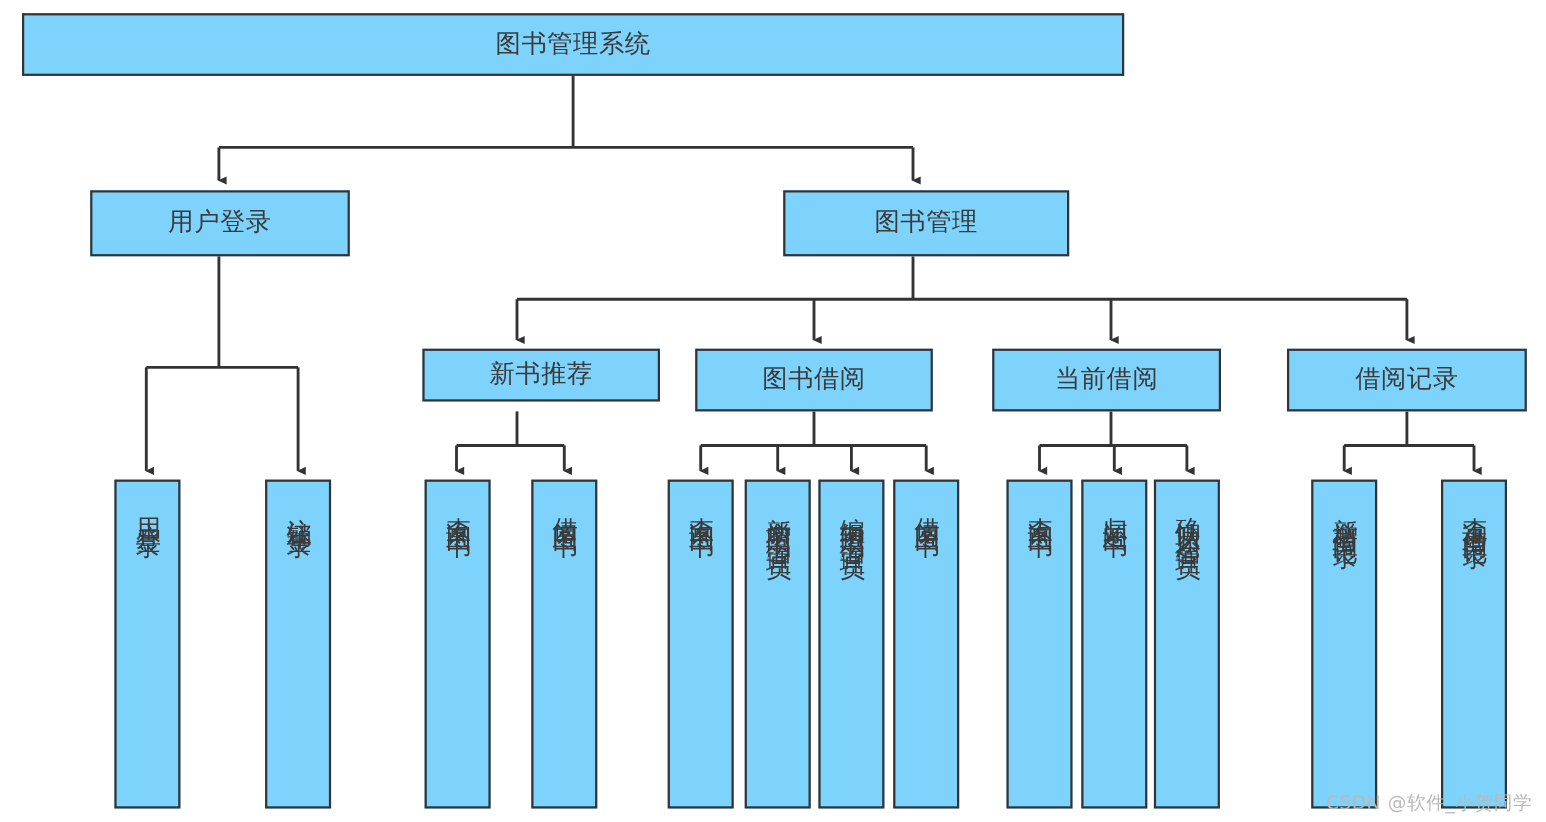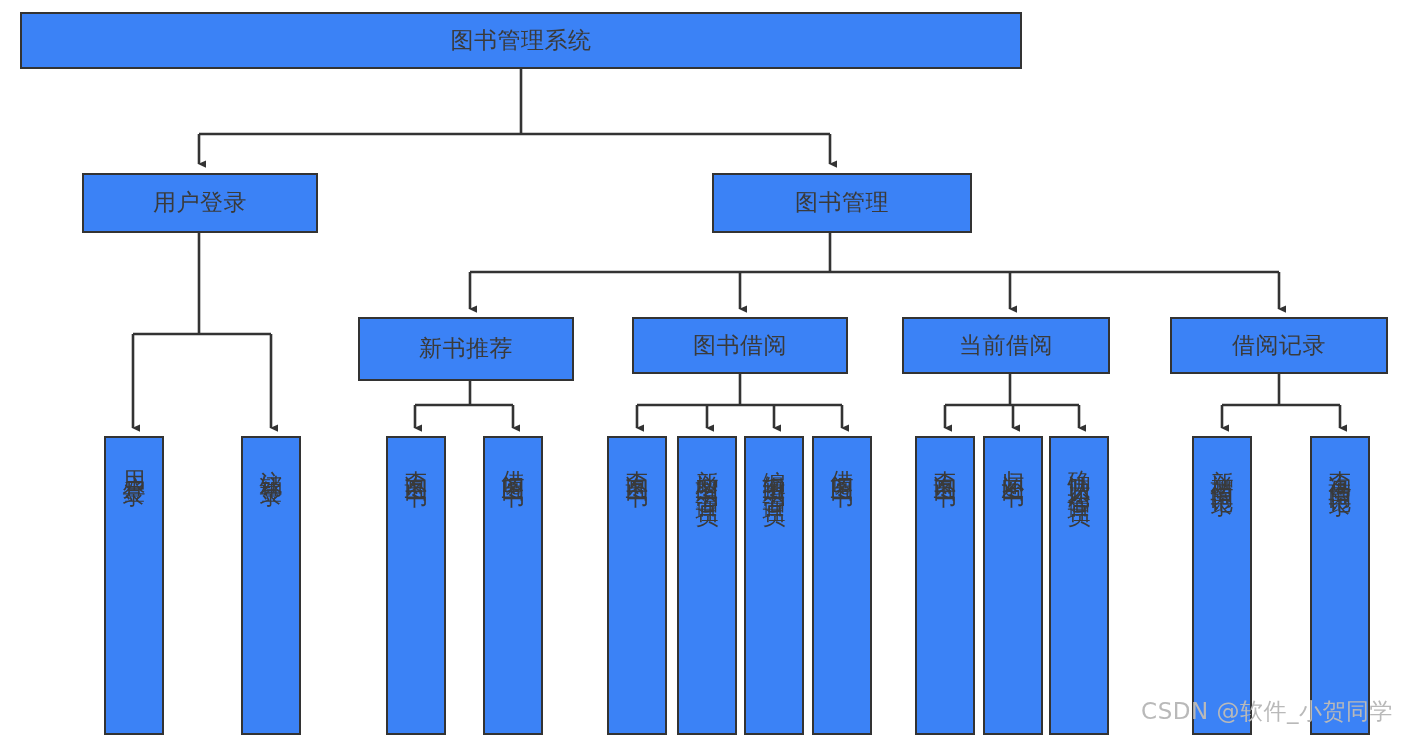--- a/index.html
+++ b/index.html
@@ -22,21 +22,21 @@
     left: 0;
     top: 0;
     width: 1405px;
     height: 747px;
     pointer-events: none;
   }
   .node {
     position: absolute;
     box-sizing: border-box;
     border: 2.5px solid #333333;
-    background: #3b82f6;
+    background: #7dd3fc;
     display: flex;
     align-items: center;
     justify-content: center;
     color: #3a3a3a;
     letter-spacing: 0.5px;
   }
   .node.horiz {
     font-size: 23px;
     line-height: 1.1;
   }
@@ -51,22 +51,22 @@
     letter-spacing: 5px;
   }
   .node.vert .label {
     writing-mode: vertical-rl;
     text-orientation: upright;
     white-space: nowrap;
   }
   #watermark {
     position: absolute;
     right: 12px;
-    bottom: 20px;
-    font-size: 23px;
+    bottom: 6px;
+    font-size: 17px;
     color: #b9b9b9;
     letter-spacing: 0.5px;
     white-space: nowrap;
     font-family: "DejaVu Sans", "Liberation Sans", sans-serif;
   }
 </style>
 </head>
 <body>
 
 <div id="canvas">
@@ -126,21 +126,21 @@
   </div>
 
   <div class="node horiz" style="left:82px; top:173px; width:236px; height:60px;">
     <span class="label">用户登录</span>
   </div>
 
   <div class="node horiz" style="left:712px; top:173px; width:260px; height:60px;">
     <span class="label">图书管理</span>
   </div>
 
-  <div class="node horiz" style="left:358px; top:317px; width:216px; height:64px;">
+  <div class="node horiz" style="left:384px; top:317px; width:216px; height:48px;">
     <span class="label">新书推荐</span>
   </div>
 
   <div class="node horiz" style="left:632px; top:317px; width:216px; height:57px;">
     <span class="label">图书借阅</span>
   </div>
 
   <div class="node horiz" style="left:902px; top:317px; width:208px; height:57px;">
     <span class="label">当前借阅</span>
   </div>

